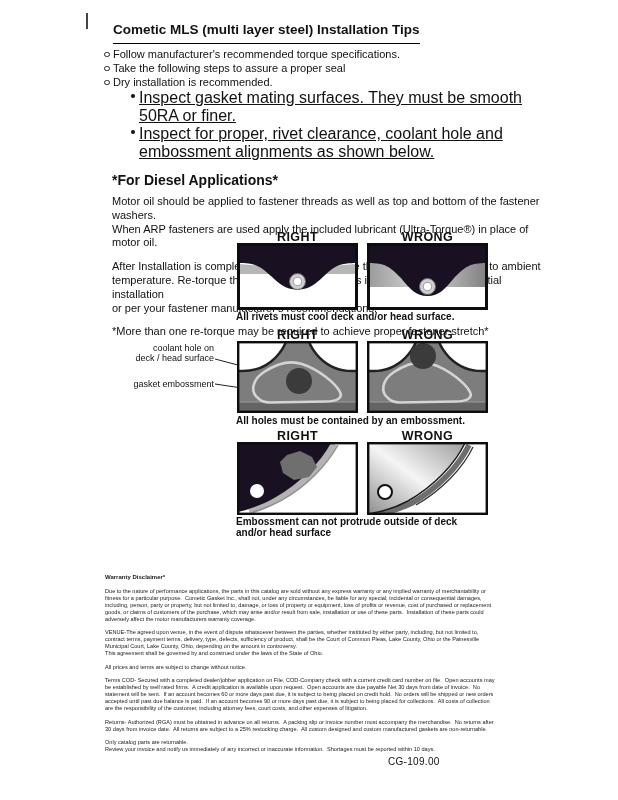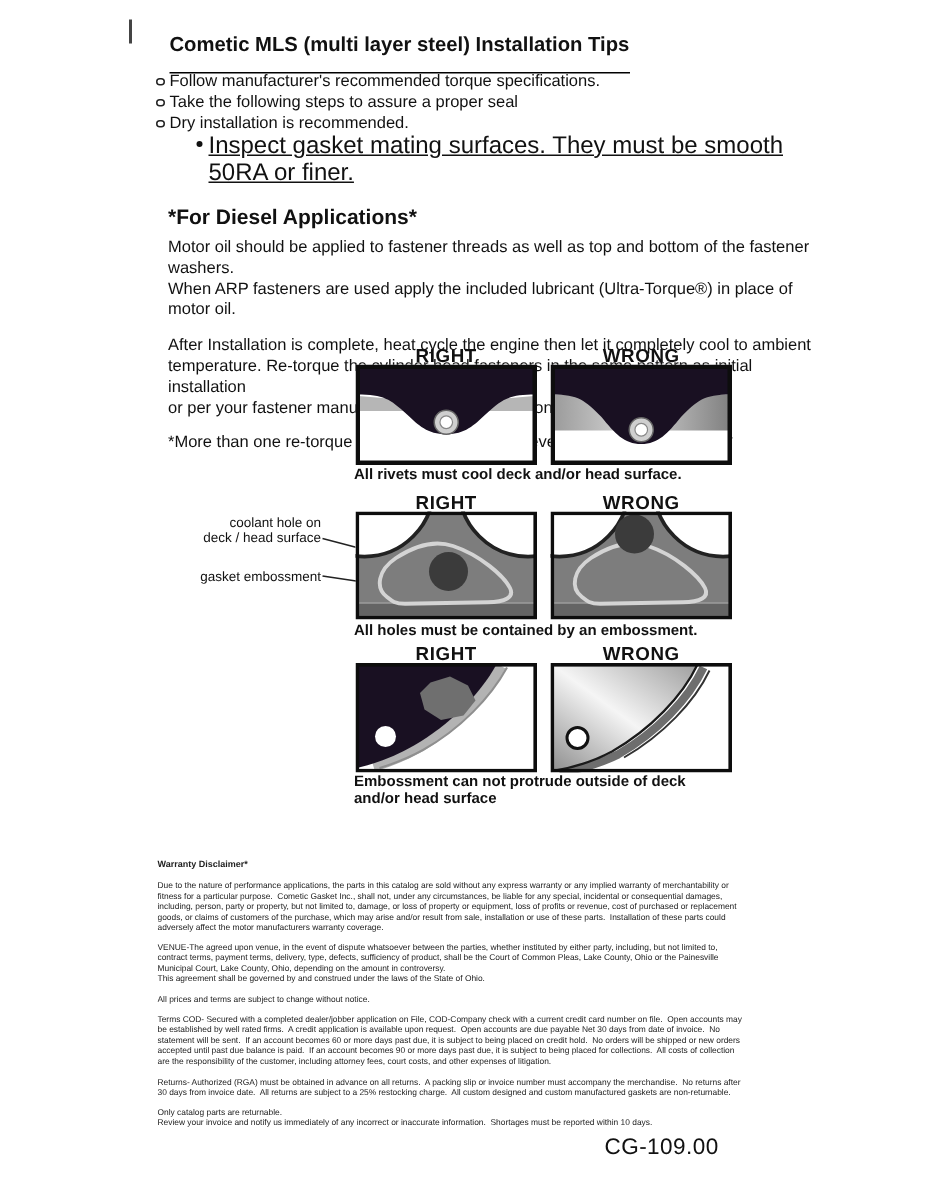--- a/index.html
+++ b/index.html
@@ -3,39 +3,39 @@
 <meta charset="utf-8">
 <style>
   html,body{margin:0;padding:0;background:#ffffff;}
   .page{
     position:relative;width:618px;height:800px;background:#fff;overflow:hidden;
     font-family:"Liberation Sans","DejaVu Sans",sans-serif;color:#111;
   }
   .edge-mark{position:absolute;left:86px;top:13px;width:1.5px;height:16px;background:#444;}
   .text-block{position:absolute;left:104px;top:20px;width:440px;}
   .title{font-size:13.5px;font-weight:700;margin:2px 0 10px 9px;}
-  .title span{border-bottom:1.6px solid #000;padding-bottom:11px;}
+  .title span{border-bottom:1.6px solid #000;padding-bottom:6px;}
   .tips{list-style:none;margin:0;padding:0;font-size:11px;line-height:14px;}
   .tip{position:relative;padding-left:9px;}
   .open-dot{position:absolute;left:0;top:4.5px;width:3.6px;height:3.6px;border:1px solid #222;border-radius:50%;}
   .sub{list-style:none;margin:0;padding:0 0 0 27px;text-decoration:underline;}
   .sub .tip{padding-left:8px;}
   .solid-dot{position:absolute;left:0;top:5px;width:4.2px;height:4.2px;background:#111;border-radius:50%;}
   .diesel-h{font-size:14px;font-weight:700;margin:11px 0 7px 8px;}
   .diesel-p{font-size:11px;line-height:13.8px;margin:0 0 10px 8px;white-space:pre-line;}
   .fig-label{position:absolute;width:121px;text-align:center;font-size:12.5px;font-weight:700;letter-spacing:.4px;}
   .fig-box{position:absolute;width:121px;}
   .fig-box svg{display:block;width:121px;}
   .fig-caption{position:absolute;left:236px;font-size:10px;font-weight:700;line-height:10.5px;white-space:pre-line;}
   .ann{position:absolute;left:104px;width:110px;text-align:right;font-size:9px;line-height:10px;white-space:pre-line;}
   .leaders{position:absolute;left:200px;top:350px;pointer-events:none;}
   .fine{position:absolute;left:105px;top:574px;width:436px;font-size:5.6px;line-height:6.9px;color:#222;}
   .fine-h{font-size:6px;font-weight:700;margin:0 0 7px;}
   .fine p{margin:0 0 6.8px;white-space:pre;overflow:hidden;}
-  .code{position:absolute;left:388px;top:756px;font-size:15px;letter-spacing:.3px;margin-left:15px;}
+  .code{position:absolute;left:388px;top:756px;font-size:10px;letter-spacing:.3px;}
 </style>
 </head>
 <body>
 
 <div class="page">
 
   <div class="edge-mark"></div>
 
   <div class="text-block">
     <div class="title"><span>Cometic MLS (multi layer steel) Installation Tips</span></div>
@@ -51,20 +51,24 @@
       </li>
       <li class="tip">
         <span class="open-dot"></span>
         <span>Dry installation is recommended.</span>
       </li>
     </ul>
     <ul class="sub">
       <li class="tip">
         <span class="solid-dot"></span>
         <span>Inspect gasket mating surfaces.  They must be smooth 50RA or finer.</span>
+      </li>
+      <li class="tip">
+        <span class="solid-dot"></span>
+        <span>Inspect for proper, rivet clearance, coolant hole and embossment alignments as shown below.</span>
       </li>
     </ul>
 
     <div class="diesel-h">*For Diesel Applications*</div>
     <p class="diesel-p">Motor oil should be applied to fastener threads as well as top and bottom of the fastener washers.
 When ARP fasteners are used apply the included lubricant (Ultra-Torque®) in place of motor oil.</p>
     <p class="diesel-p">After Installation is complete, heat cycle the engine then let it completely cool to ambient
 temperature. Re-torque the cylinder head fasteners in the same pattern as initial installation
 or per your fastener manufacturer's recommendations.</p>
     <p class="diesel-p">*More than one re-torque may be required to achieve proper fastener stretch*</p>

